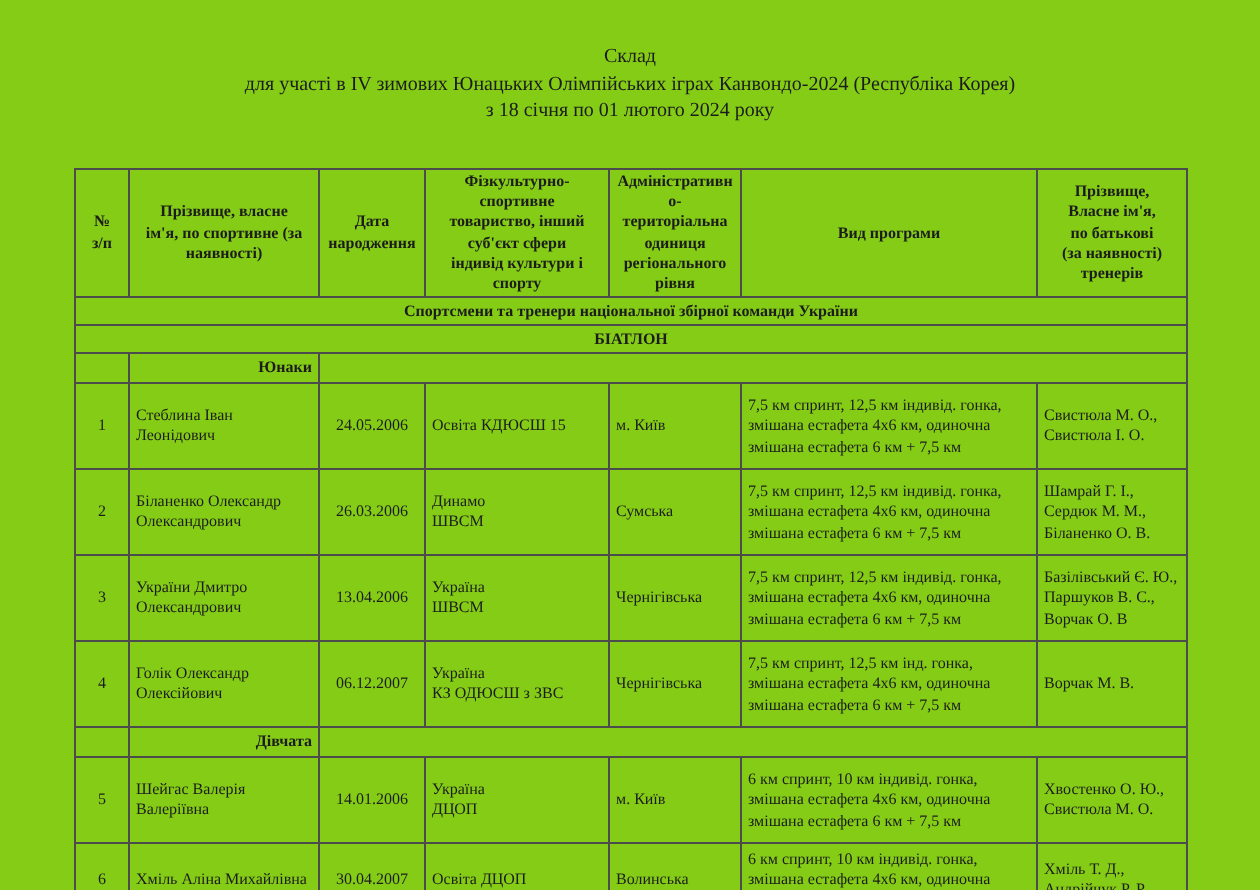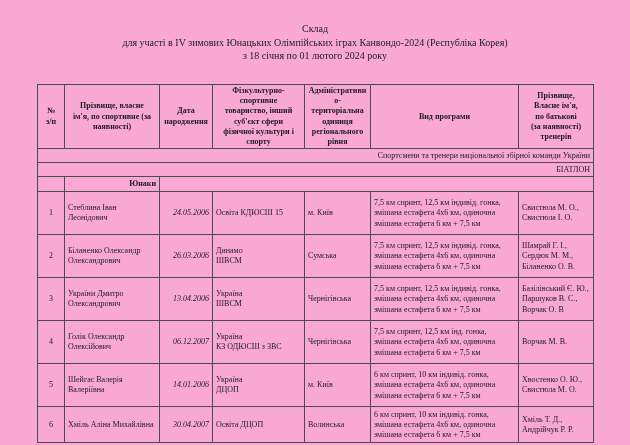--- a/index.html
+++ b/index.html
@@ -4,21 +4,21 @@
 <style>
   html, body {
     margin: 0;
     padding: 0;
     background: #ffffff;
   }
   .page {
     position: relative;
     width: 630px;
     height: 445px;
-    background: #f9a8d4;
+    background: #84cc16;
     font-family: "Liberation Serif", serif;
     color: #1c1c1c;
     overflow: hidden;
   }
   .title-block {
     position: absolute;
     top: 22px;
     left: 0;
     width: 630px;
     text-align: center;
@@ -43,32 +43,32 @@
     white-space: pre-line;
     word-wrap: break-word;
   }
   th.hdr {
     font-weight: bold;
     text-align: center;
     height: 60px;
     font-size: 8px;
   }
   td.section {
-    font-weight: normal;
-    text-align: right;
+    font-weight: bold;
+    text-align: center;
     height: 11px;
     margin-top: 32px;
   }
   td.group {
     font-weight: bold;
     text-align: right;
     height: 12px;
   }
   td.num { text-align: center; }
-  td.dob { text-align: right; font-style: italic; }
+  td.dob { text-align: center; }
   td.name, td.society, td.region, td.program, td.trainers { text-align: left; }
   tr.data-row-tall td { height: 40px; }
   tr.data-row-short td { height: 33px; }
 </style>
 </head>
 <body>
 
 <div class="page">
 
   <div class="title-block">
@@ -93,21 +93,21 @@
 з/п</th>
         <th class="hdr">Прізвище, власне
 ім'я, по спортивне (за
 наявності)</th>
         <th class="hdr">Дата
 народження</th>
         <th class="hdr">Фізкультурно-
 спортивне
 товариство, інший
 суб'єкт сфери
-фізичної культури і
+індивід культури і
 спорту</th>
         <th class="hdr">Адміністративно-
 територіальна
 одиниця
 регіонального
 рівня</th>
         <th class="hdr">Вид програми</th>
         <th class="hdr">Прізвище,
 Власне ім'я,
 по батькові
@@ -178,20 +178,25 @@
         <td class="dob">06.12.2007</td>
         <td class="society">Україна
 КЗ ОДЮСШ з ЗВС</td>
         <td class="region">Чернігівська</td>
         <td class="program">7,5 км спринт, 12,5 км інд. гонка,
 змішана естафета 4х6 км, одиночна
 змішана естафета 6 км + 7,5 км</td>
         <td class="trainers">Ворчак М. В.</td>
       </tr>
 
+      <tr>
+        <td class="num"></td>
+        <td class="group">Дівчата</td>
+        <td colspan="5"></td>
+      </tr>
 
       <tr class="data-row-tall">
         <td class="num">5</td>
         <td class="name">Шейгас Валерія Валеріївна</td>
         <td class="dob">14.01.2006</td>
         <td class="society">Україна
 ДЦОП</td>
         <td class="region">м. Київ</td>
         <td class="program">6 км спринт, 10 км індивід. гонка,
 змішана естафета 4х6 км, одиночна

